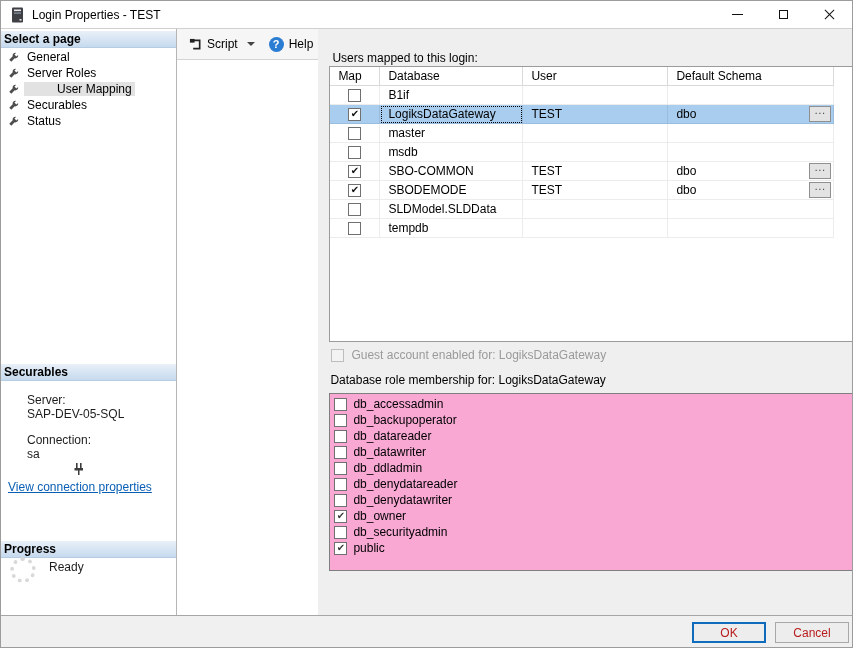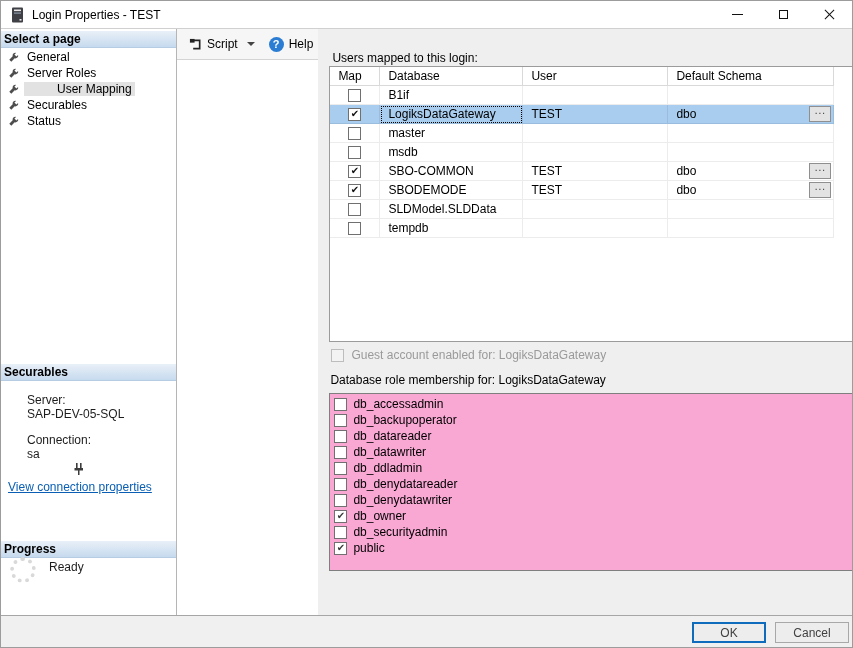--- a/index.html
+++ b/index.html
@@ -58,21 +58,21 @@
   
   .guest-row{position:absolute;left:13px;top:319px;display:flex;align-items:flex-end;gap:7px;}
   .guest-label{font-size:12px;color:#9a9a9a;}
   .roles-label{position:absolute;left:12px;top:344px;font-size:12px;color:#000;}
   .rolebox{position:absolute;left:11px;top:364px;width:663px;height:178px;background:#f9a8d4;border:1px solid #7f7f7f;padding-top:2px;overflow:hidden;}
   .role-item{height:16px;display:flex;align-items:center;gap:6px;padding-left:4px;}
   .role-item .cb.checked::after{color:#3a3a3a;}
   .role-name{font-size:12px;color:#000;line-height:14px;}
   
   .footer{height:34px;background:#f0f0f0;border-top:1px solid #a6a6a6;display:flex;align-items:center;justify-content:flex-end;padding-right:3px;gap:9px;}
-  .btn{width:74px;height:21px;font-size:12px;color:#404040;background:#ededed;cursor:default;display:flex;align-items:center;justify-content:center;}
+  .btn{width:74px;height:21px;font-size:12px;color:#b91c1c;background:#ededed;cursor:default;display:flex;align-items:center;justify-content:center;}
   .btn.ok{border:2px solid #0f6cbd;}
   .btn.cancel{border:1px solid #a8a8a8;text-align:right;}
 </style>
 </head>
 <body>
 
 <div class="window">
 
   <div class="titlebar">
     <svg class="app-icon" viewBox="0 0 13 16">

